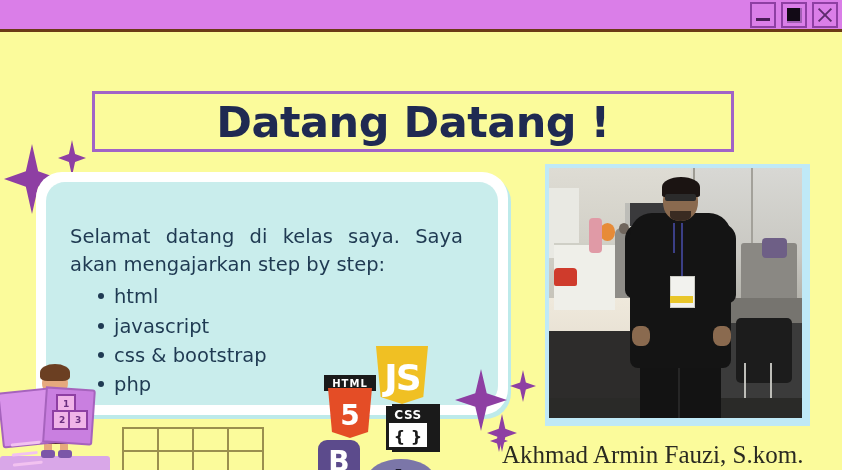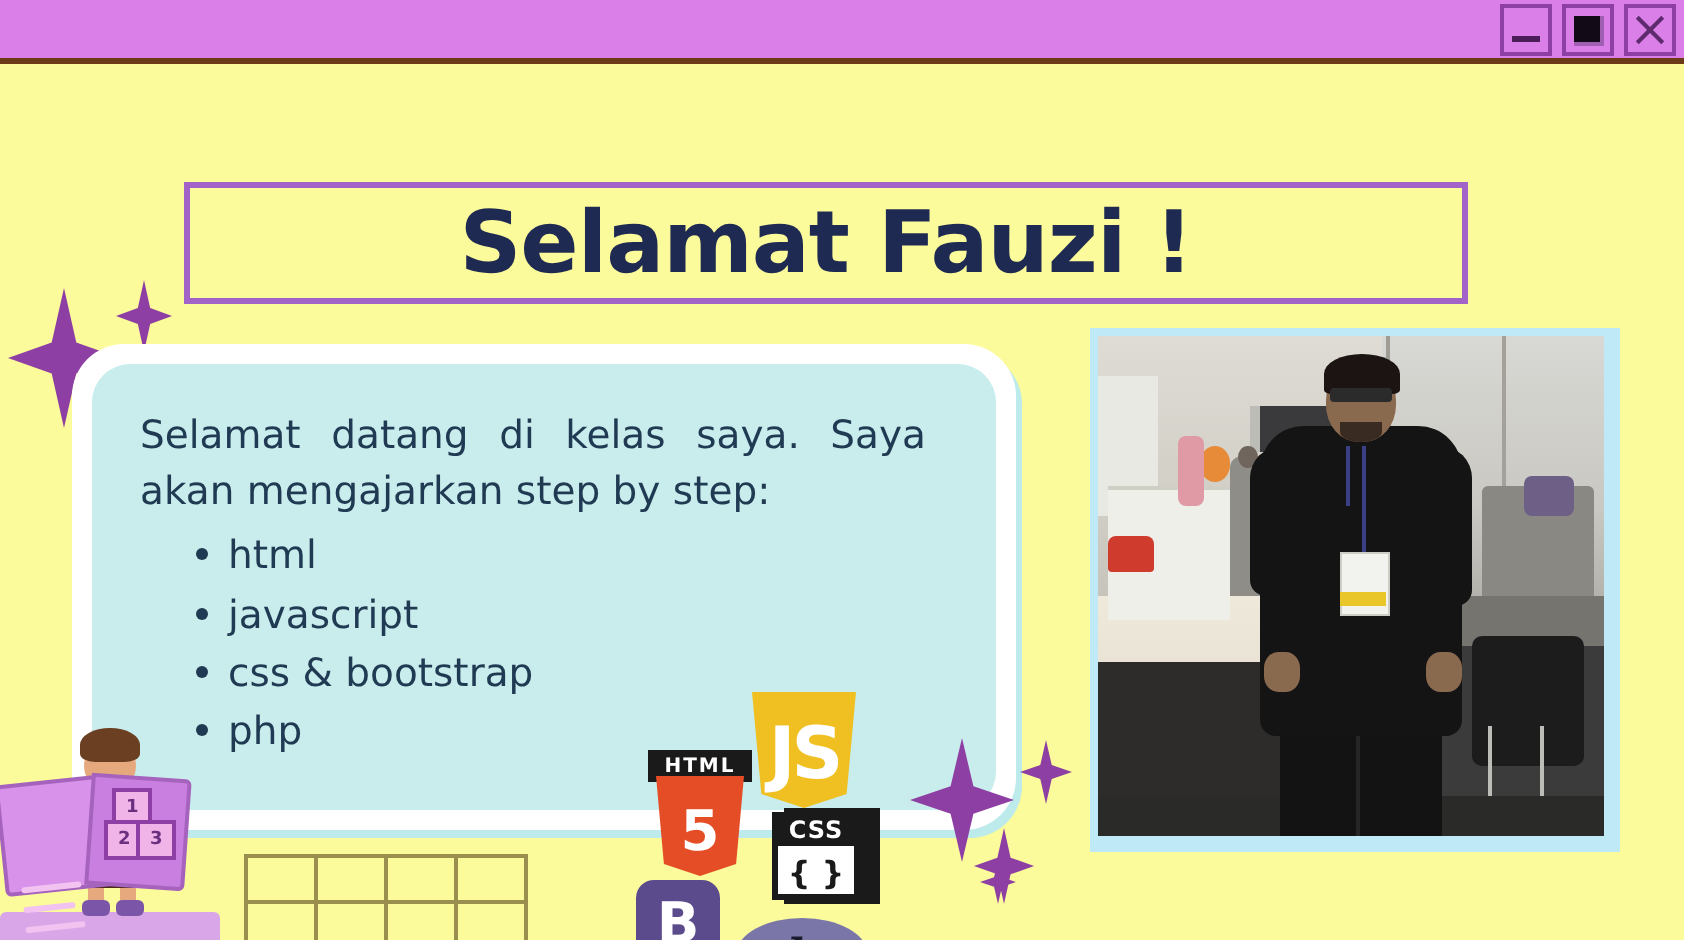--- a/index.html
+++ b/index.html
@@ -65,20 +65,21 @@
   .card-inner{
     position:absolute;left:10px;top:10px;right:10px;bottom:10px;
     background:#c9edec;
     border-radius:19px;
     overflow:hidden;
   }
   .card-body{
     padding:22px 35px 0 24px;
     color:#1f3a52;
     font-family:"DejaVu Sans",sans-serif;
+    margin-top:19px;
   }
   .lead{
     font-size:19.5px;
     line-height:1.42;
     color:#1f3a52;
     margin:0 0 2px 0;
     text-align:justify;
     text-justify:inter-word;
   }
   .bullets{
@@ -249,21 +250,21 @@
     </div>
   </div>
 
   <div class="stage">
 
     <div class="sparkle sp sp-a"></div>
     <div class="sparkle sp sp-b"></div>
     <div class="sparkle sp sp-c"></div>
 
     <div class="heading-box">
-      <div class="heading-text">Selamat Fauzi !</div>
+      <div class="heading-text">Datang Datang !</div>
     </div>
 
     <div class="card-outer">
       <div class="card-inner">
         <div class="card-body">
           <p class="lead">Selamat datang di kelas saya. Saya akan mengajarkan step by step:</p>
           <ul class="bullets">
             <li>html</li>
             <li>javascript</li>
             <li>css &amp; bootstrap</li>
@@ -309,20 +310,21 @@
         <div class="ph-lanyard2"></div>
         <div class="ph-badge"></div>
         <div class="ph-badgeY"></div>
         <div class="ph-head"></div>
         <div class="ph-hair"></div>
         <div class="ph-glass"></div>
         <div class="ph-beard"></div>
       </div>
     </div>
 
+    <div class="name-text">Akhmad Armin Fauzi, S.kom.</div>
 
     <div class="sparkle sp sp-d"></div>
     <div class="sparkle sp sp-e"></div>
     <div class="sparkle sp sp-f"></div>
 
     <div class="grid">
       <span class="gv" style="left:0;top:0"></span>
       <span class="gv" style="left:35px;top:0"></span>
       <span class="gv" style="left:70px;top:0"></span>
       <span class="gv" style="left:105px;top:0"></span>

